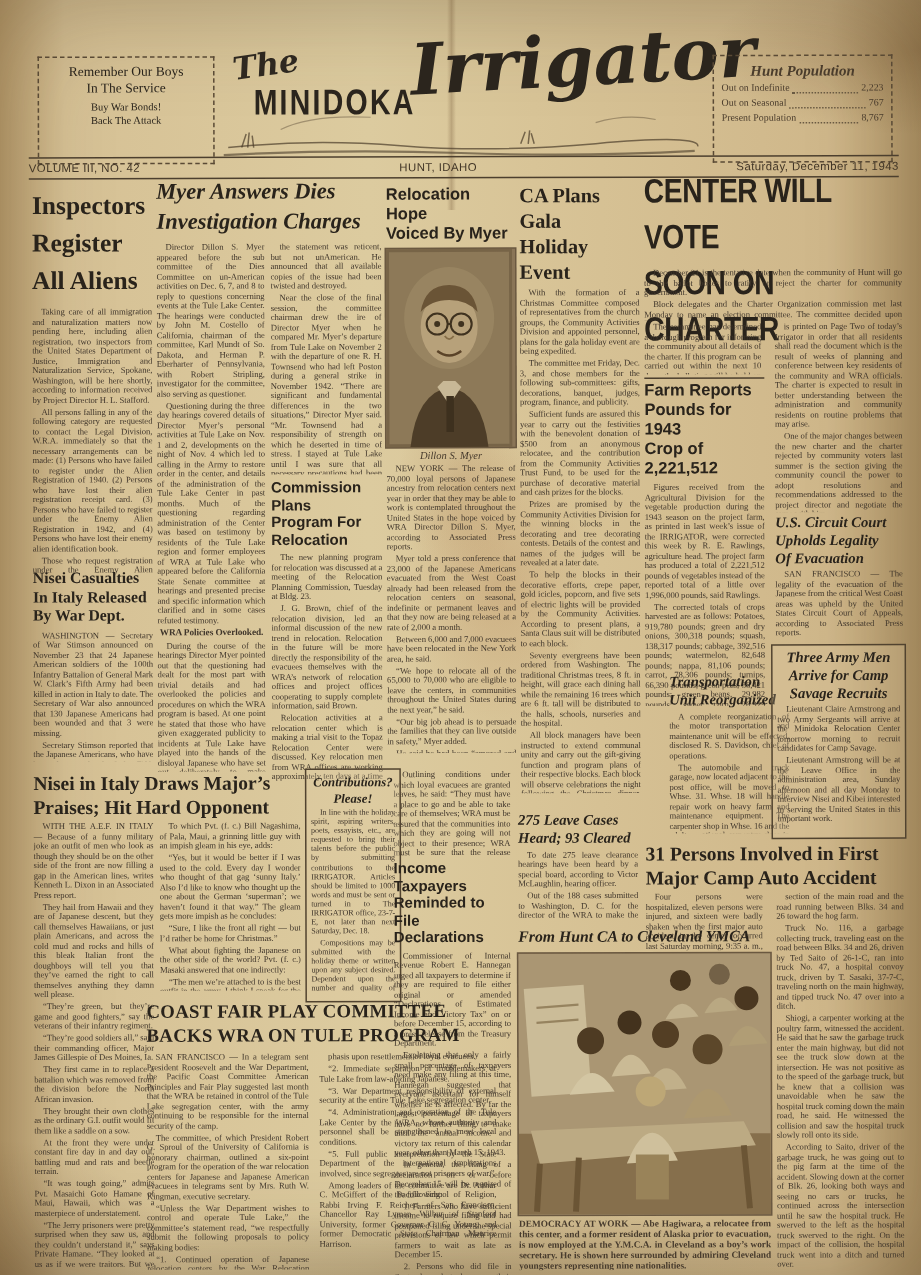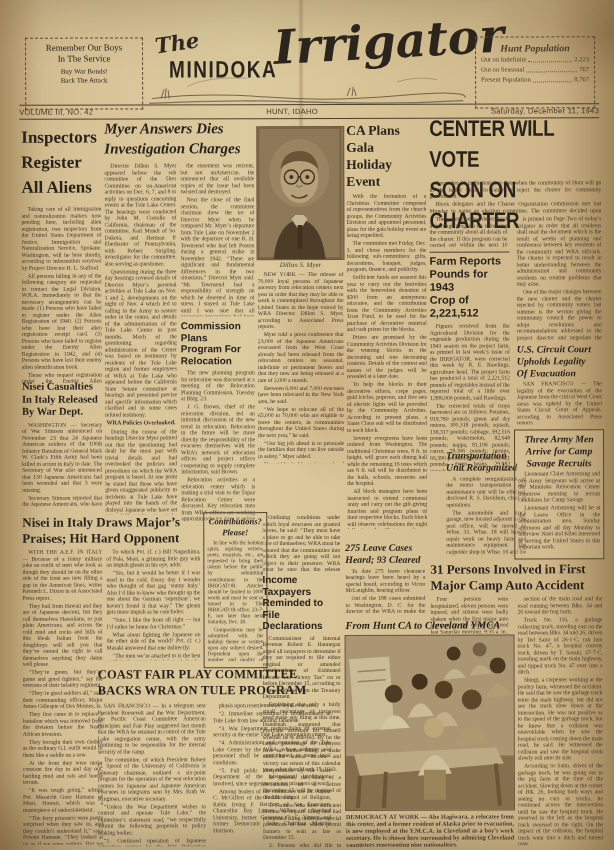--- a/index.html
+++ b/index.html
@@ -155,20 +155,22 @@
 Program For
 Relocation</h2>
     <div class="bt" style="height:152px;margin-top:3px;">
           <p>The new planning program for relocation was discussed at a meeting of the Relocation Planning Commission, Tuesday at Bldg. 23.</p>
           <p>J. G. Brown, chief of the relocation division, led an informal discussion of the new trend in relocation. Relocation in the future will be more directly the responsibility of the evacuees themselves with the WRA’s network of relocation offices and project offices cooperating to supply complete information, said Brown.</p>
           <p>Relocation activities at a relocation center which is making a trial visit to the Topaz Relocation Center were discussed. Key relocation men from WRA offices are working approximately ten days at a time to present a comprehensive program of information on relocation. Included in the program is the showing of two new WRA-produced films, one taken at Camp Savage.</p>
         </div>
   </section>
 
   <section class="abs" style="left:258px;top:124px;width:86px;">
+    <h2 class="hd h-sans">Relocation Hope
+Voiced By Myer</h2>
     <div class="photo-frame" style="margin-top:3px;height:132px;">
       <svg width="84" height="132" viewBox="0 0 84 132">
         <rect width="84" height="132" fill="#7c684b"></rect>
         <rect x="2" y="2" width="80" height="128" fill="#94805e"></rect>
         <ellipse cx="42" cy="46" rx="30" ry="34" fill="#a6916c" opacity=".7"></ellipse>
         <path d="M16 132 Q20 96 42 92 Q64 96 68 132 Z" fill="#4c3c27"></path>
         <path d="M34 92 L42 104 L50 92 L46 88 L38 88 Z" fill="#d8c8a4"></path>
         <rect x="40" y="98" width="5" height="24" fill="#3a2d1c"></rect>
         <ellipse cx="42" cy="52" rx="19" ry="24" fill="#c4ad85"></ellipse>
         <path d="M23 42 Q26 24 42 24 Q58 24 61 42 Q54 34 42 34 Q30 34 23 42Z" fill="#6d5637"></path>

